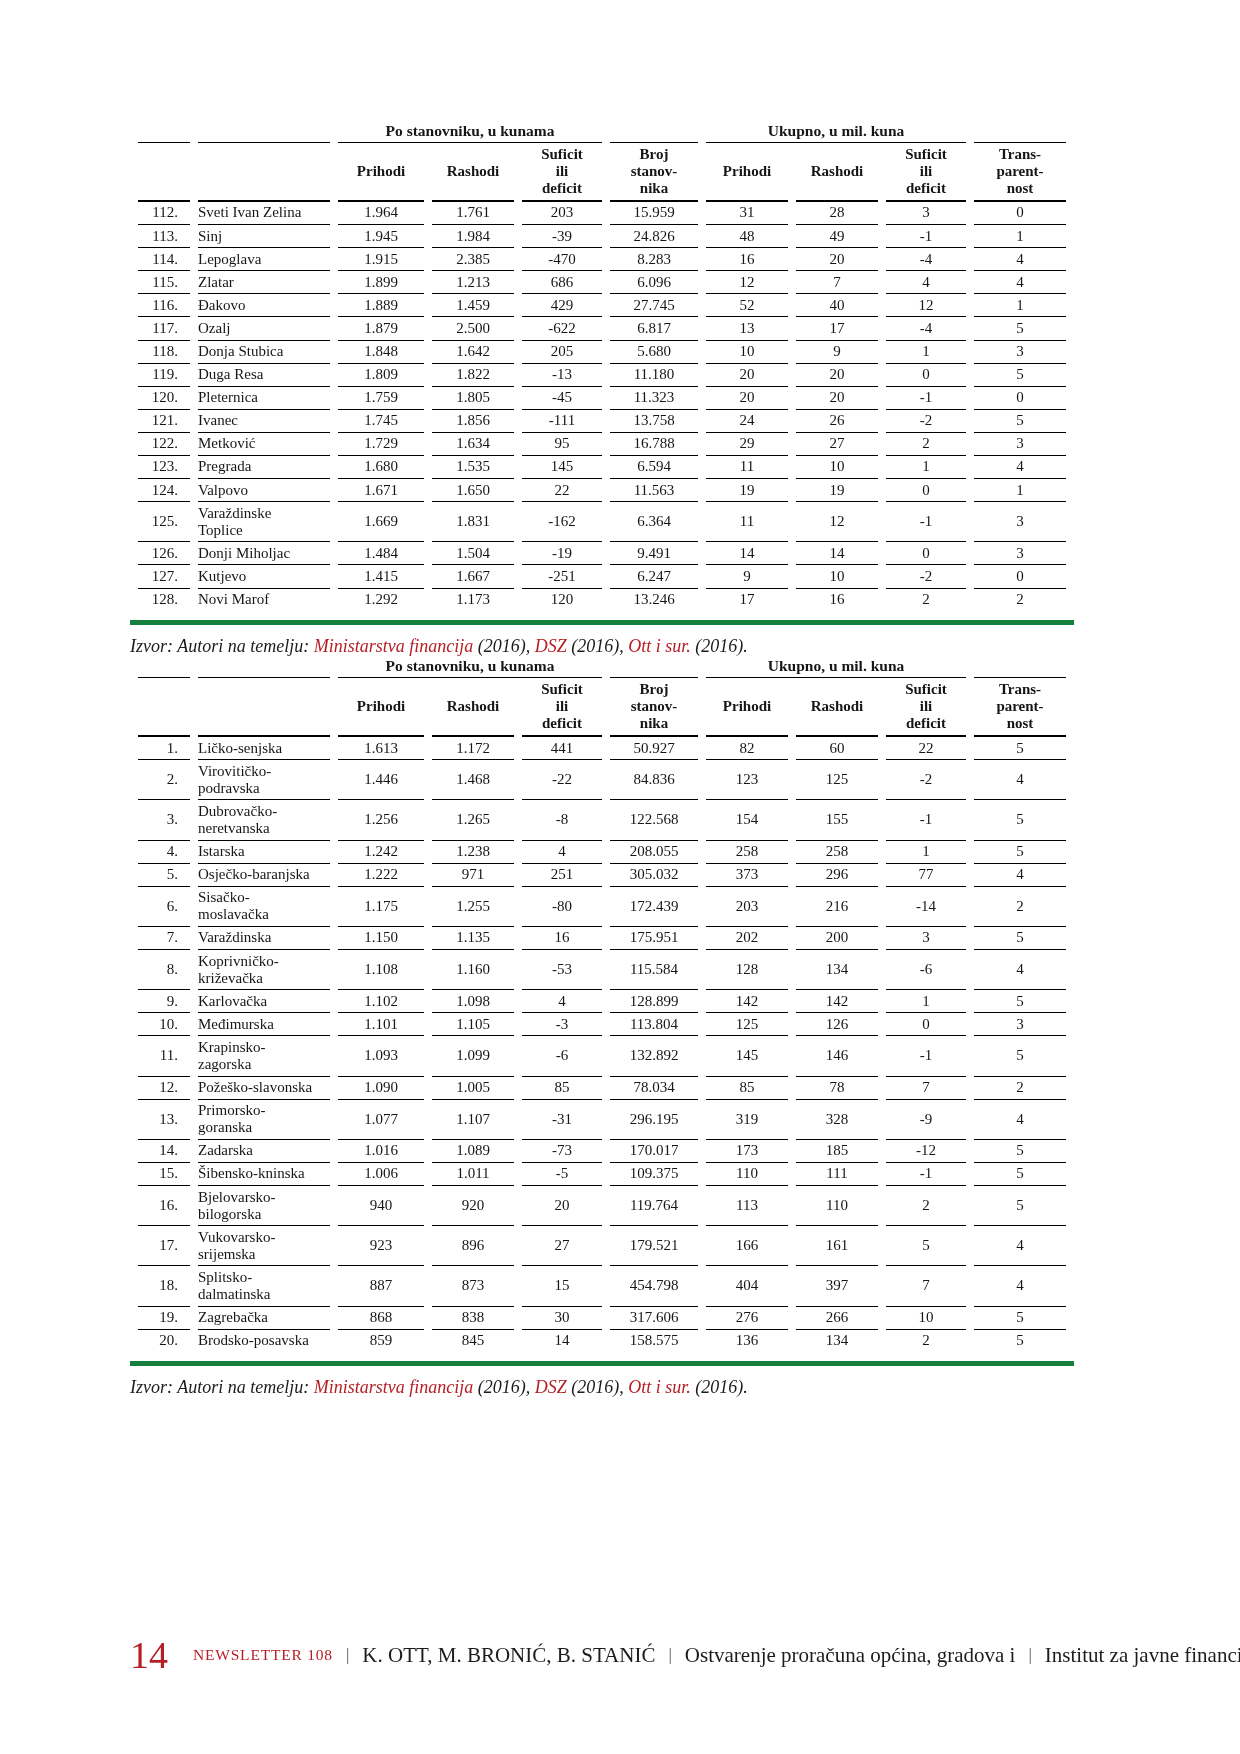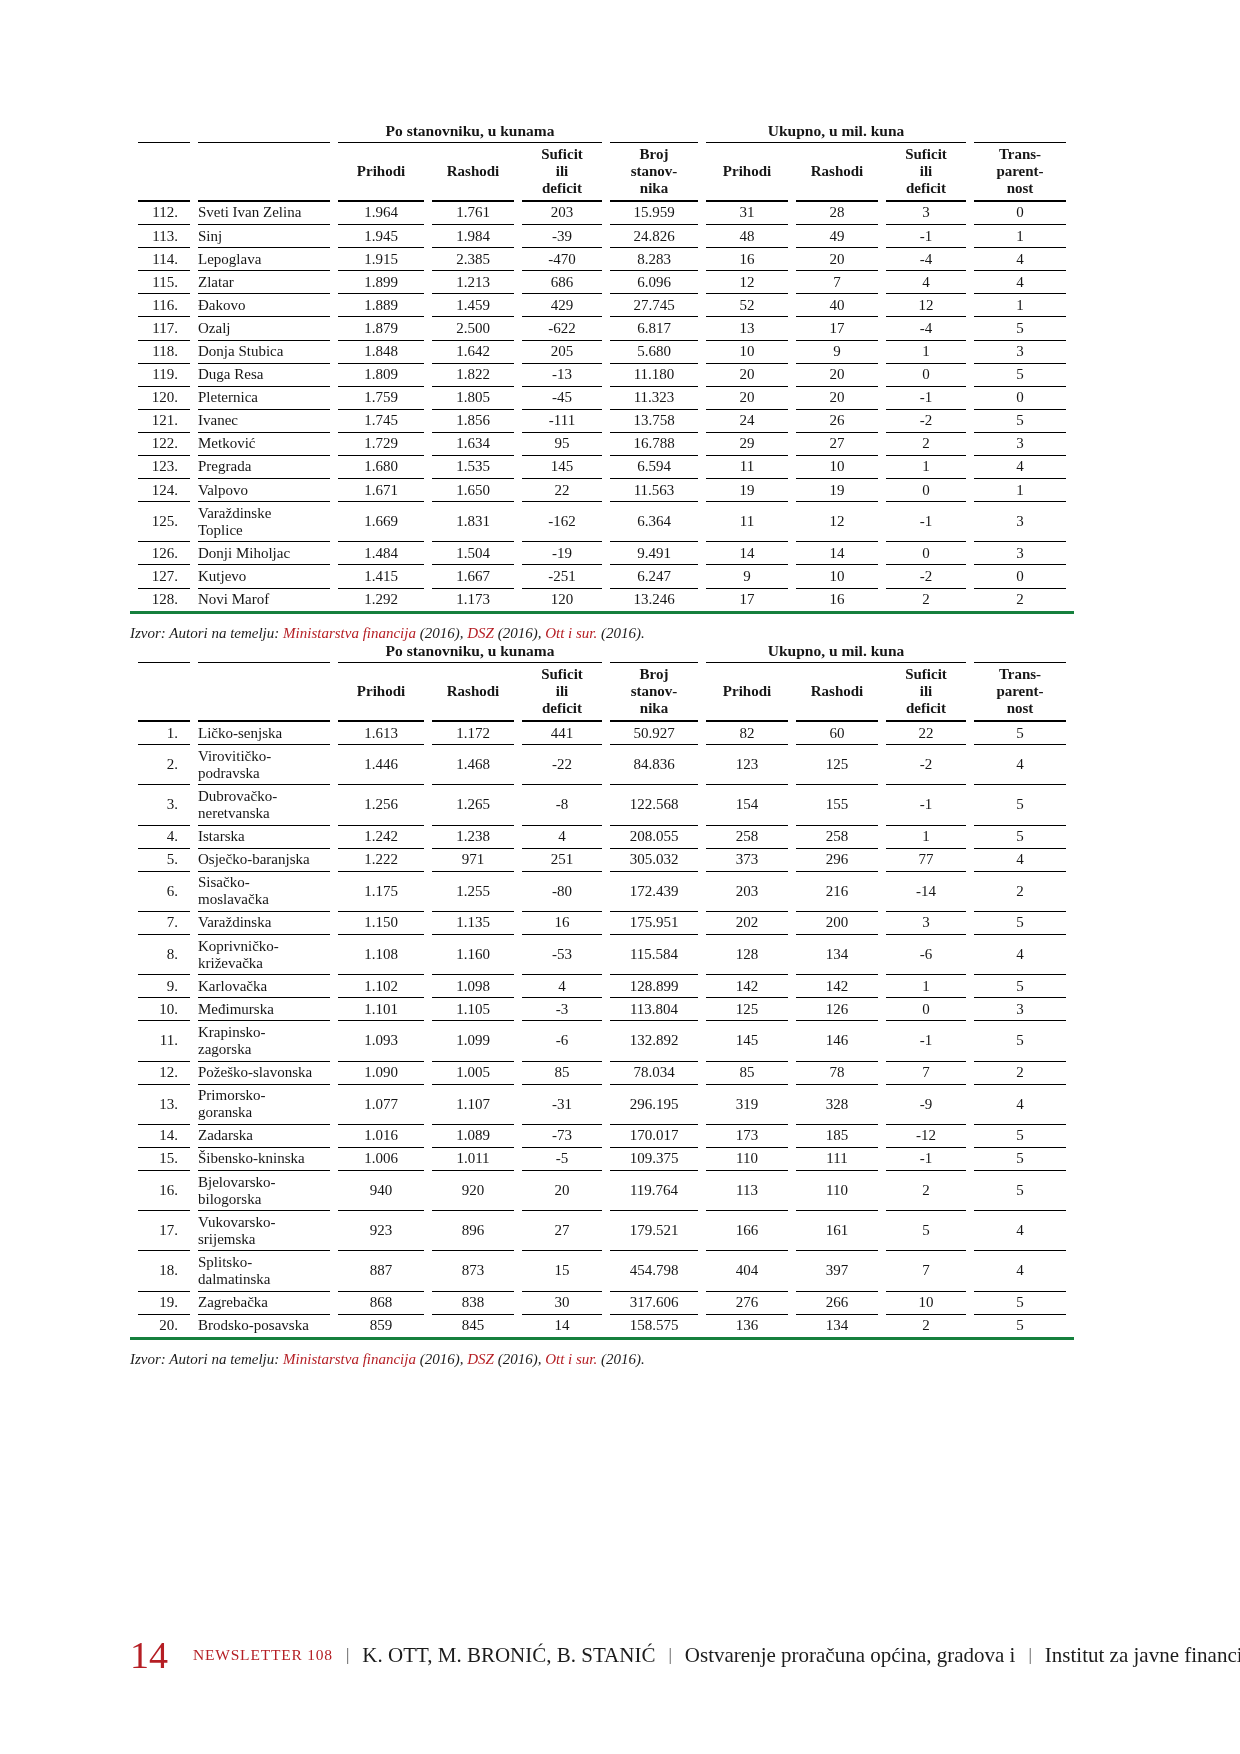--- a/index.html
+++ b/index.html
@@ -3,41 +3,41 @@
 <meta charset="utf-8">
 <style>
   html,body{margin:0;padding:0;}
   body{
     width:1240px;height:1754px;background:#ffffff;position:relative;
     font-family:"Liberation Serif", serif;color:#161616;
     -webkit-font-smoothing:antialiased;
   }
   .content{position:absolute;left:130px;top:122px;width:982px;}
 
-  table.budget{border-collapse:separate;border-spacing:8px 0;border-bottom:3px solid #15803d;}
+  table.budget{border-collapse:separate;border-spacing:8px 0;border-bottom:5px solid #15803d;}
   th,td{font-size:15px;line-height:1.14;vertical-align:middle;}
   .group-row th{
     font-size:15.5px;font-weight:bold;text-align:center;
     border-bottom:1.5px solid #000;padding:0 0 2px;
   }
   .cols-row th{
     font-weight:bold;text-align:center;border-bottom:2.5px solid #000;
     padding:3px 0 3px;
   }
   .pre{white-space:pre-line;}
   tbody td{border-bottom:1.8px solid #000;padding:2.5px 0;text-align:center;}
   tbody td.col0{text-align:right;padding-right:12px;}
   tbody td.col1{text-align:left;white-space:pre-line;}
-  tbody tr:last-child td{border-bottom:none;padding-bottom:3px;}
+  tbody tr:last-child td{border-bottom:none;padding-bottom:12px;}
 
   .c-rank{width:52px;}.c-name{width:132px;}
   .c-n1{width:86px;}.c-n2{width:82px;}.c-n3{width:80px;}.c-broj{width:88px;}
   .c-n4{width:82px;}.c-n5{width:82px;}.c-n6{width:80px;}.c-trans{width:92px;}
 
-  .source{font-style:italic;font-size:15px;margin:11px 0 0;color:#1c1c1c;}
+  .source{font-style:italic;font-size:18px;margin:11px 0 0;color:#1c1c1c;}
   .source .cite{color:#b51e24;text-decoration:none;font-style:italic;cursor:pointer;}
 
   .t3label{font-weight:bold;font-size:19px;margin:60px 0 0;}
   .t3caption{font-style:italic;font-size:19px;margin:3px 0 12px;}
 
   .page-footer{
     position:absolute;left:130px;top:1636px;width:990px;
     display:flex;align-items:center;white-space:nowrap;
   }
   .pageno{color:#b51e24;font-size:38px;line-height:1;font-weight:normal;}

